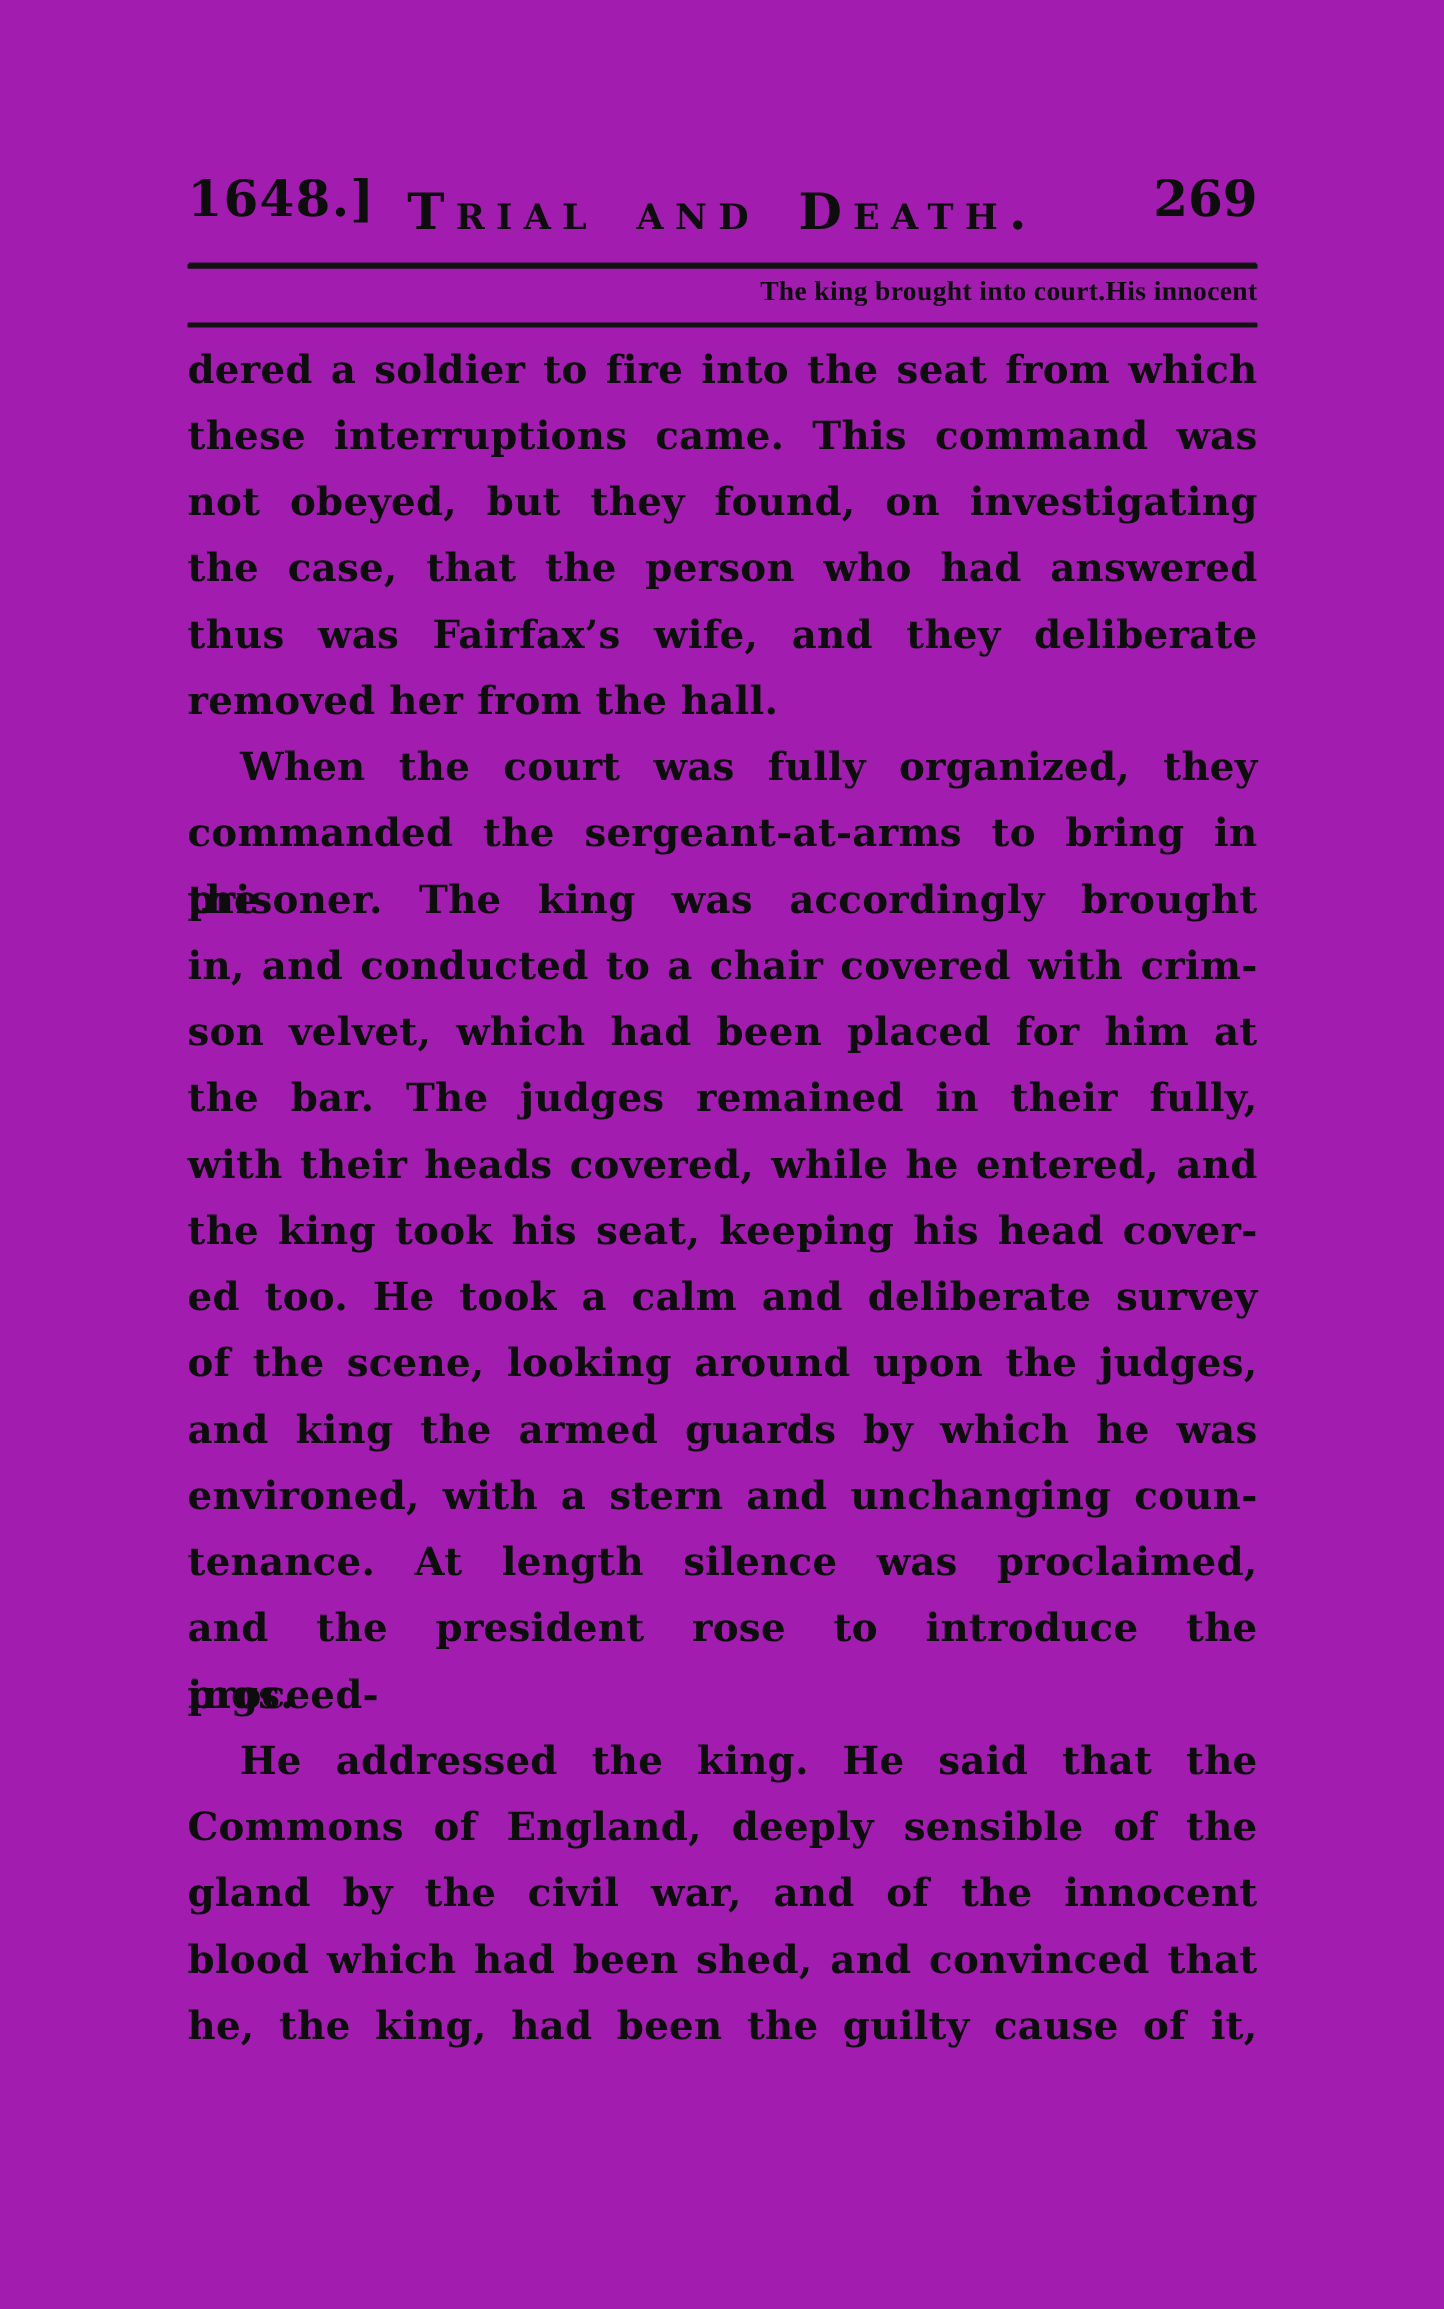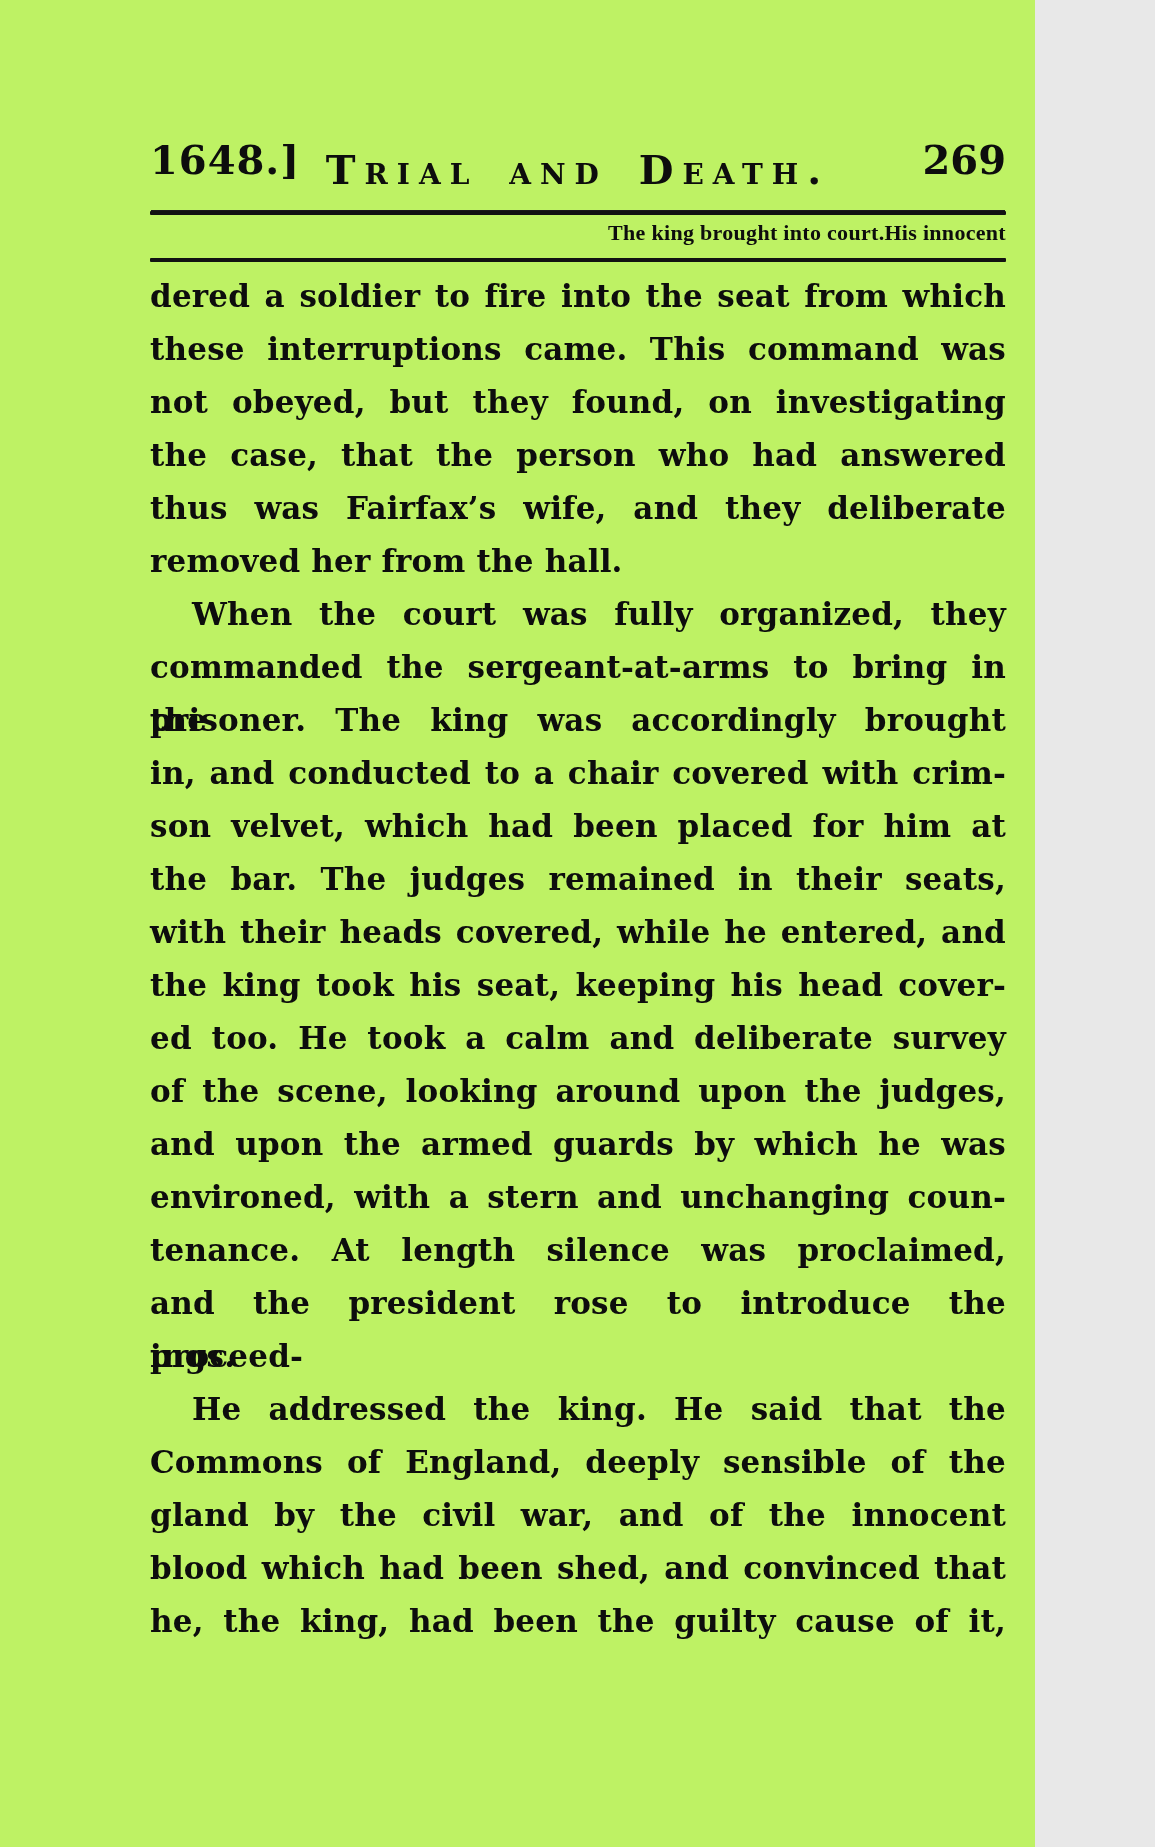--- a/index.html
+++ b/index.html
@@ -2,23 +2,23 @@
 <html><head>
 <meta charset="utf-8">
 <style>
   html, body {
     margin: 0;
     padding: 0;
     background: #e8e8e8;
   }
   .sheet {
     position: relative;
-    width: 1035px;
+    width: 1155px;
     height: 1847px;
-    background: #bef264;
+    background: #a21caf;
     overflow: hidden;
     font-family: "DejaVu Serif", "Liberation Serif", serif;
     color: #0d0d0d;
   }
   .content {
     position: absolute;
     left: 150px;
     top: 130px;
     width: 856px;
   }
@@ -137,26 +137,26 @@
         <div class="line">these interruptions came.  This command was</div>
         <div class="line">not obeyed, but they found, on investigating</div>
         <div class="line">the case, that the person who had answered</div>
         <div class="line">thus was Fairfax’s wife, and they deliberate</div>
         <div class="line end">removed her from the hall.</div>
         <div class="line indent">When the court was fully organized, they</div>
         <div class="line">commanded the sergeant-at-arms to bring in the</div>
         <div class="line">prisoner.  The king was accordingly brought</div>
         <div class="line">in, and conducted to a chair covered with crim-</div>
         <div class="line">son velvet, which had been placed for him at</div>
-        <div class="line">the bar.  The judges remained in their seats,</div>
+        <div class="line">the bar.  The judges remained in their fully,</div>
         <div class="line">with their heads covered, while he entered, and</div>
         <div class="line">the king took his seat, keeping his head cover-</div>
         <div class="line">ed too.  He took a calm and deliberate survey</div>
         <div class="line">of the scene, looking around upon the judges,</div>
-        <div class="line">and upon the armed guards by which he was</div>
+        <div class="line">and king the armed guards by which he was</div>
         <div class="line">environed, with a stern and unchanging coun-</div>
         <div class="line">tenance.  At length silence was proclaimed,</div>
         <div class="line">and the president rose to introduce the proceed-</div>
         <div class="line end">ings.</div>
         <div class="line indent">He addressed the king.  He said that the</div>
         <div class="line">Commons of England, deeply sensible of the</div>
         <div class="line">gland by the civil war, and of the innocent</div>
         <div class="line">blood which had been shed, and convinced that</div>
         <div class="line">he, the king, had been the guilty cause of it,</div>
       </div>

